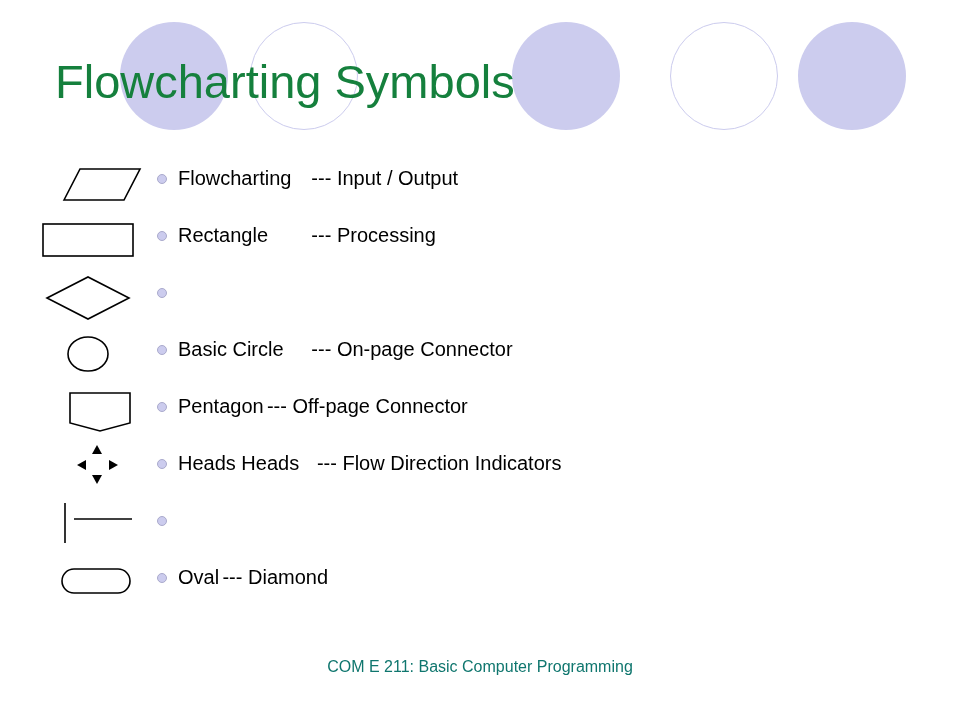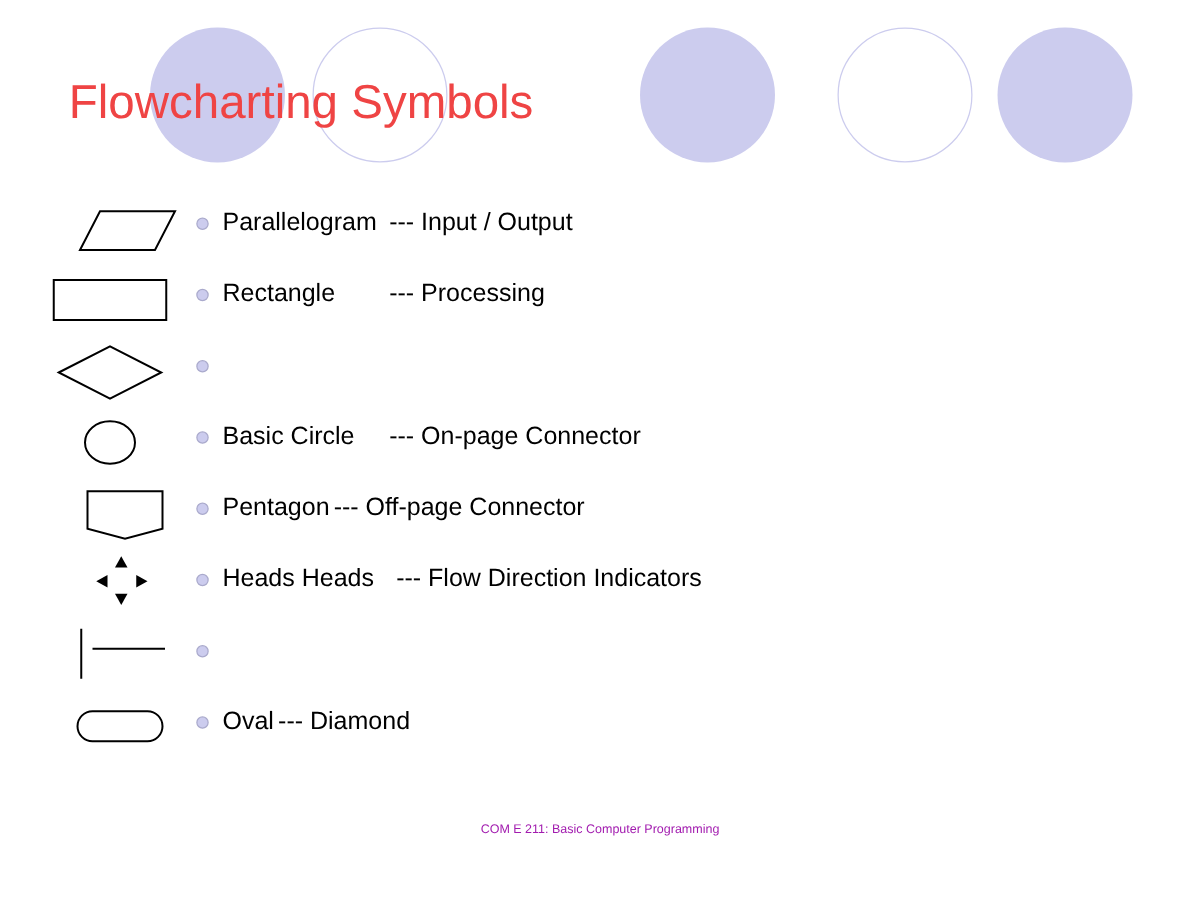--- a/index.html
+++ b/index.html
@@ -38,24 +38,24 @@
     background: transparent;
     border: 1px solid #ccccee;
     box-sizing: border-box;
   }
 
   
   .slide-title {
     position: absolute;
     left: 55px;
     top: 58px;
-    font-size: 38px;
+    font-size: 47px;
     line-height: 48px;
     letter-spacing: 0px;
-    color: #ef4444;
+    color: #15803d;
     white-space: nowrap;
   }
 
   
   .rows {
     position: absolute;
     left: 0;
     top: 155px;
     width: 960px;
   }
@@ -91,22 +91,22 @@
     color: #000000;
   }
 
   
   .footer {
     position: absolute;
     left: 0;
     top: 658px;
     width: 960px;
     text-align: center;
-    font-size: 10px;
-    color: #a21caf;
+    font-size: 16px;
+    color: #0f766e;
   }
 
   svg { display: block; }
 </style>
 </head>
 <body>
 
 <div class="circle-band">
   <div class="circle filled" style="left:120px;"></div>
   <div class="circle outlined" style="left:250px;"></div>
@@ -119,21 +119,21 @@
 
 <div class="rows">
 
   <div class="row">
     <div class="glyph-cell">
       <svg width="120" height="57" viewBox="0 0 120 57">
         <polygon points="34,45 50,14 110,14 94,45" fill="#ffffff" stroke="#000000" stroke-width="1.6"></polygon>
       </svg>
     </div>
     <div class="bullet"></div>
-    <div class="row-text">Parallelogram	--- Input / Output</div>
+    <div class="row-text">Flowcharting	--- Input / Output</div>
   </div>
 
   <div class="row">
     <div class="glyph-cell">
       <svg width="120" height="57" viewBox="0 0 120 57">
         <rect x="13" y="12" width="90" height="32" fill="#ffffff" stroke="#000000" stroke-width="1.6"></rect>
       </svg>
     </div>
     <div class="bullet"></div>
     <div class="row-text">Rectangle	--- Processing</div>

